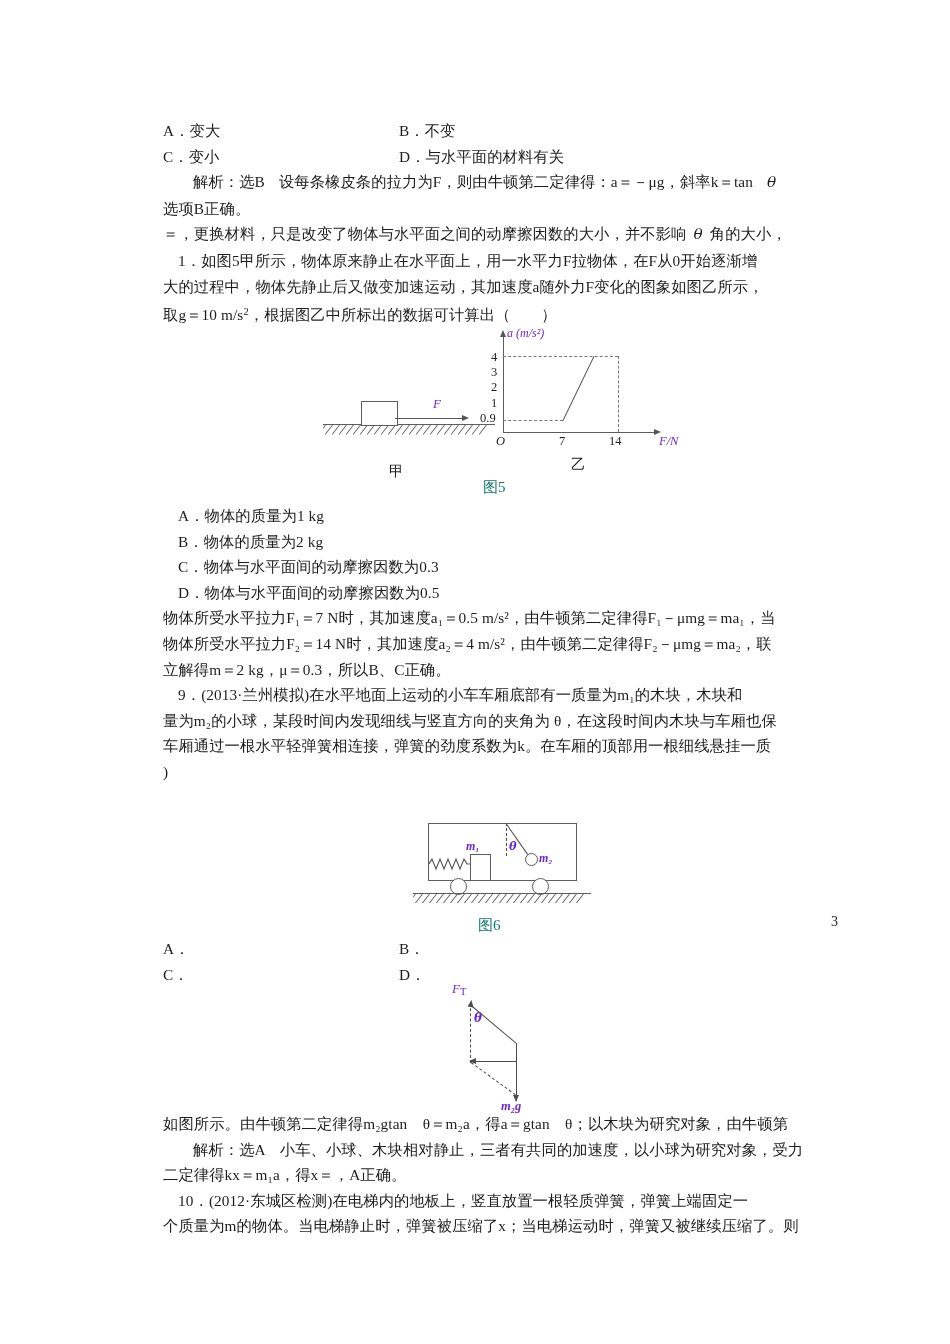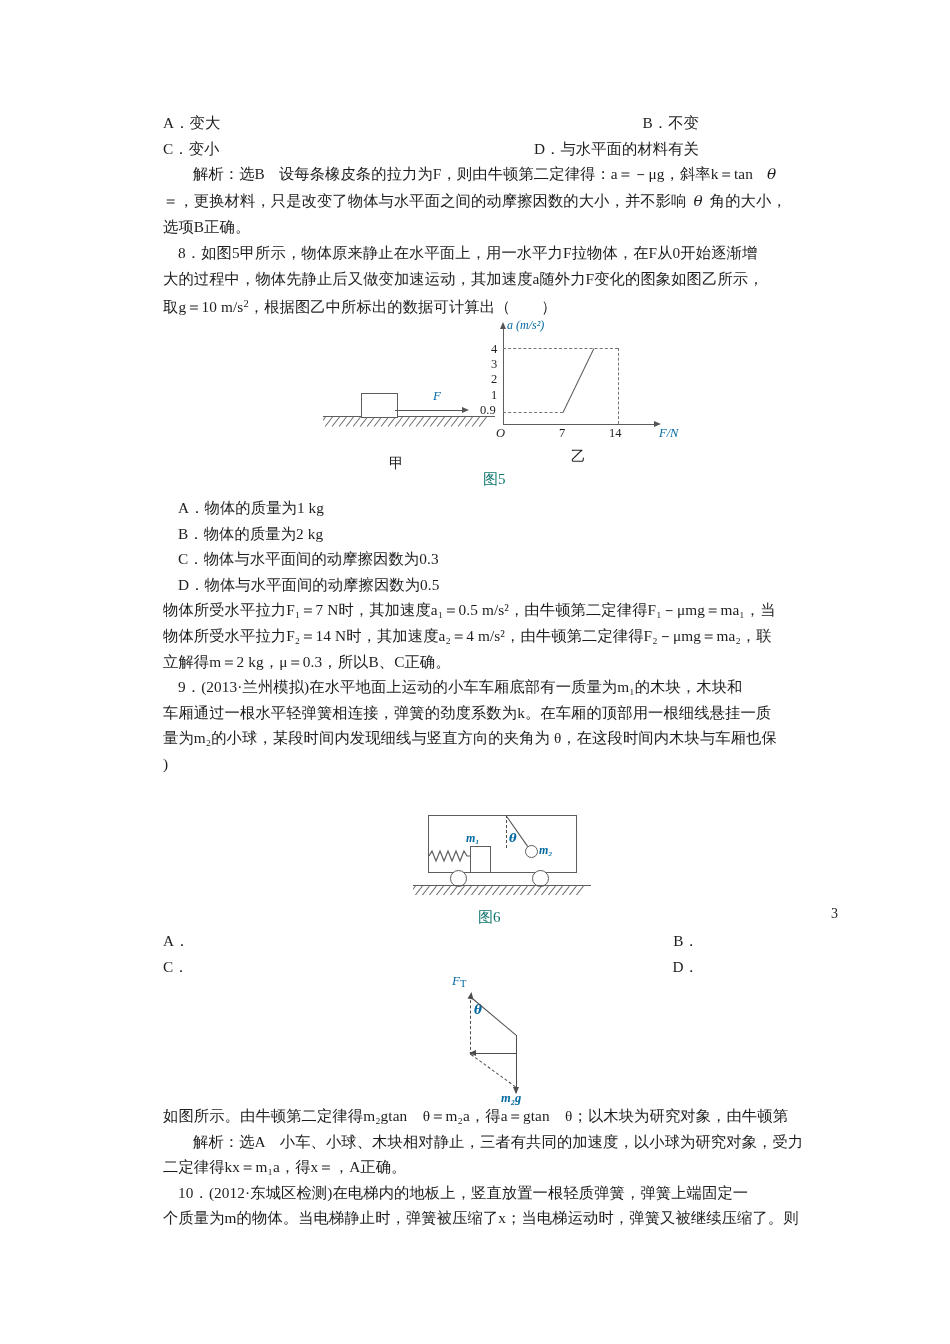--- a/index.html
+++ b/index.html
@@ -10,21 +10,21 @@
   body {
     width: 950px;
     height: 1344px;
     position: relative;
     font-family: "Liberation Serif", "DejaVu Serif", serif;
     color: #1a1a1a;
     overflow: hidden;
   }
   .page {
     position: absolute;
-    left: 0; top: 0;
+    left: 0; top: 8px;
     width: 950px;
     height: 1008px;
   }
   .content {
     position: absolute;
     left: 163px;
     top: 110px;
     width: 672px;
   }
   .line {
@@ -33,21 +33,21 @@
     letter-spacing: 0.1px;
     white-space: nowrap;
     color: #1d1d1d;
   }
   .opts {
     display: flex;
     font-size: 15.3px;
     line-height: 25.6px;
   }
   .opt-a { width: 236px; }
-  .opt-b { width: 300px; text-align: right; }
+  .opt-b { width: 300px; }
   .indent2 { padding-left: 30px; }
   .indent1 { padding-left: 15px; }
   .sub { font-size: 10.5px; vertical-align: -0.22em; font-style: italic; }
   .sup { font-size: 10.5px; vertical-align: 0.5em; }
   .gk { font-family: "DejaVu Serif", serif; font-style: italic; }
   .sp { display: inline-block; width: 7px; }
   .sp2 { display: inline-block; width: 14px; }
 
   
   .fig5 {
@@ -102,21 +102,21 @@
     position: absolute;
     width: 0; height: 0;
     border-bottom: 7px solid #555;
     border-left: 3.4px solid transparent;
     border-right: 3.4px solid transparent;
   }
   .lbl {
     position: absolute;
     font-size: 13px;
     font-style: italic;
-    color: #0369a1;
+    color: #6d28d9;
     white-space: nowrap;
   }
   .lbl-cn {
     position: absolute;
     font-size: 14.5px;
     color: #1d1d1d;
     white-space: nowrap;
     font-style: normal;
   }
   .axis-v {
@@ -220,25 +220,25 @@
       <div class="opt-a line">A．变大</div>
       <div class="opt-b line">B．不变</div>
     </div>
     <div class="opts">
       <div class="opt-a line">C．变小</div>
       <div class="opt-b line">D．与水平面的材料有关</div>
     </div>
 
     <div class="line indent2"><span>解析：选B</span><span class="sp2"></span><span>设每条橡皮条的拉力为F，则由牛顿第二定律得：a＝－μg，斜率k＝tan</span><span class="sp2"></span><span class="gk">θ</span></div>
 
+    <div class="line">选项B正确。</div>
+
     <div class="line"><span>＝，更换材料，只是改变了物体与水平面之间的动摩擦因数的大小，并不影响</span><span class="sp"></span><span class="gk">θ</span><span class="sp"></span><span>角的大小，</span></div>
 
-    <div class="line">选项B正确。</div>
-
-    <div class="line indent1">8．如图5甲所示，物体原来静止在水平面上，用一水平力F拉物体，在F从0开始逐渐增</div>
+    <div class="line indent1">1．如图5甲所示，物体原来静止在水平面上，用一水平力F拉物体，在F从0开始逐渐增</div>
     <div class="line">大的过程中，物体先静止后又做变加速运动，其加速度a随外力F变化的图象如图乙所示，</div>
     <div class="line"><span>取g＝10 m/s</span><span class="sup">2</span><span>，根据图乙中所标出的数据可计算出（　　）</span></div>
   </div>
 
   <div class="fig5">
 
     <div class="fig5-jia">
       <div class="ground-line" style="left:0px; top:48px; width:172px;"></div>
       <div class="hatch" style="left:0px; top:49px; width:172px; height:10px;">
         <i style="left:2px;"></i>
@@ -310,22 +310,22 @@
     <div class="line indent1">A．物体的质量为1 kg</div>
     <div class="line indent1">B．物体的质量为2 kg</div>
     <div class="line indent1">C．物体与水平面间的动摩擦因数为0.3</div>
     <div class="line indent1">D．物体与水平面间的动摩擦因数为0.5</div>
 
     <div class="line">物体所受水平拉力F₁＝7 N时，其加速度a₁＝0.5 m/s²，由牛顿第二定律得F₁－μmg＝ma₁，当</div>
     <div class="line">物体所受水平拉力F₂＝14 N时，其加速度a₂＝4 m/s²，由牛顿第二定律得F₂－μmg＝ma₂，联</div>
     <div class="line">立解得m＝2 kg，μ＝0.3，所以B、C正确。</div>
 
     <div class="line indent1">9．(2013·兰州模拟)在水平地面上运动的小车车厢底部有一质量为m₁的木块，木块和</div>
+    <div class="line">量为m₂的小球，某段时间内发现细线与竖直方向的夹角为 θ，在这段时间内木块与车厢也保</div>
     <div class="line">车厢通过一根水平轻弹簧相连接，弹簧的劲度系数为k。在车厢的顶部用一根细线悬挂一质</div>
-    <div class="line">量为m₂的小球，某段时间内发现细线与竖直方向的夹角为 θ，在这段时间内木块与车厢也保</div>
     <div class="line">)</div>
   </div>
 
   <div class="fig6">
     <div style="position:absolute; left:245px; top:0px; width:200px; height:118px;">
 
       <div class="cart" style="left:20px; top:3px; width:147px; height:56px;"></div>
 
       <div class="wheel" style="left:42px; top:58px; width:15px; height:15px;"></div>
       <div class="wheel" style="left:124px; top:58px; width:15px; height:15px;"></div>

